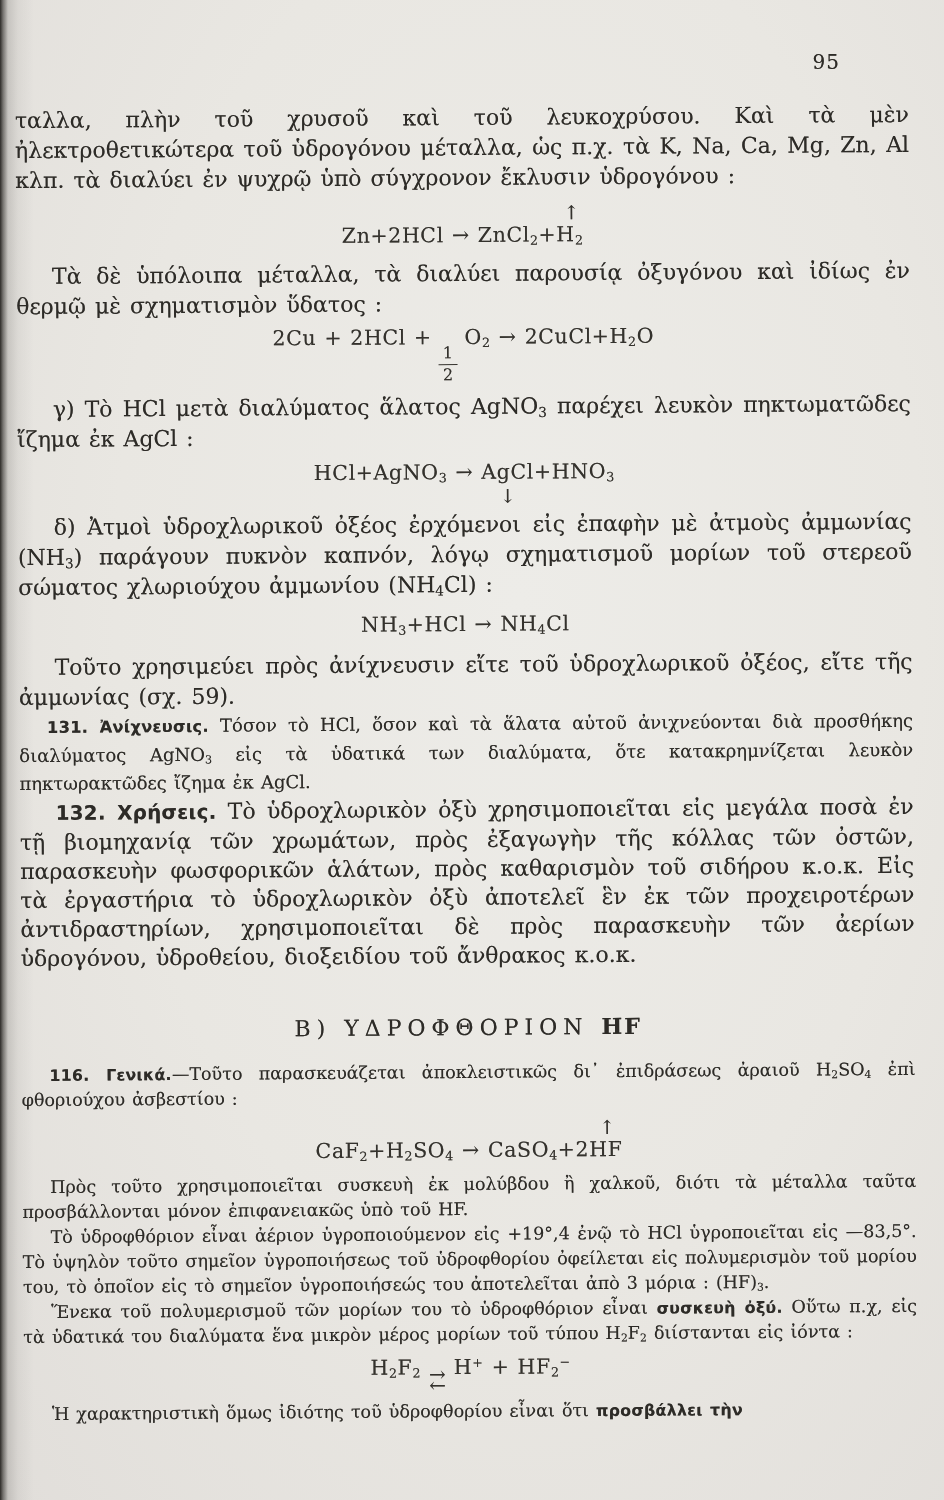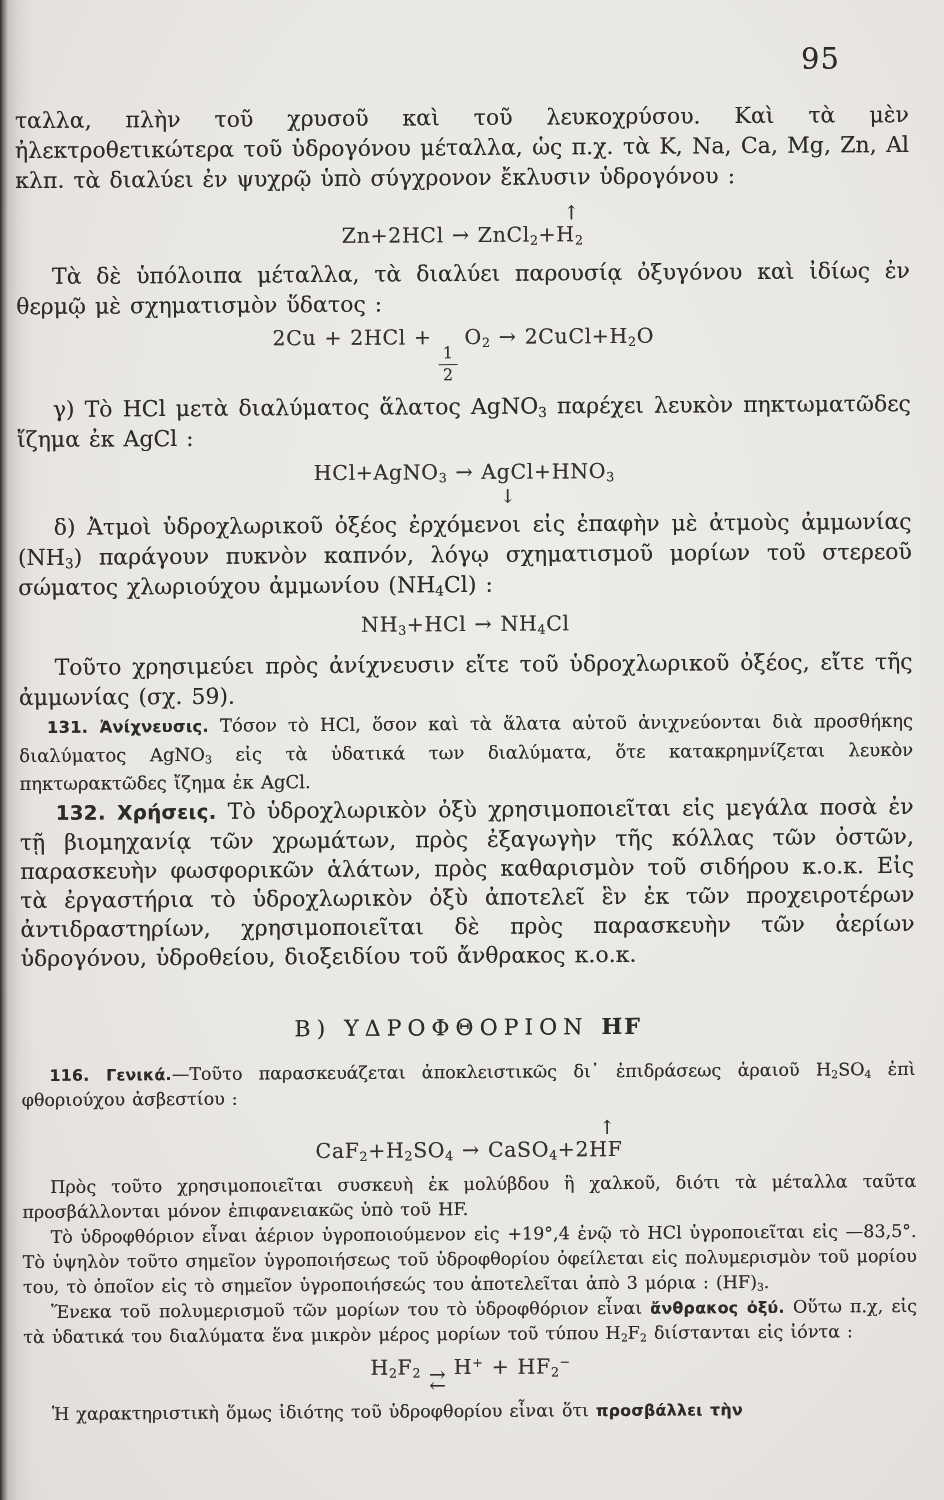--- a/index.html
+++ b/index.html
@@ -10,22 +10,22 @@
       radial-gradient(ellipse at 55% 40%, #edece8 0%, #e9e7e2 55%, #e1deda 100%);
     font-family:"DejaVu Serif", serif;
     color:#2d2b27;
   }
   .page-content{
     position:absolute; top:0; left:14px; width:894px;
     transform:rotate(-0.4deg); transform-origin:50% 0;
     padding-top:103px;
   }
   .page-number{
-    position:absolute; top:42px; right:104px;
-    font-size:29px; letter-spacing:1px;
+    position:absolute; top:50px; right:104px;
+    font-size:20px; letter-spacing:1px;
     text-shadow:0 0 0.6px rgba(40,38,34,0.55);
   }
   p{margin:0; text-align:justify; text-shadow:0 0 0.6px rgba(40,38,34,0.5);}
   .body{font-size:22px; line-height:30px; word-spacing:2px;}
   .body.tight{line-height:29px;}
   .small{font-size:17.5px; line-height:25px; word-spacing:1.5px;}
   .small.s131{font-size:18px; line-height:28px;}
   .ind{text-indent:36px;}
   .ind-sm{text-indent:28px;}
   .bd{font-family:"DejaVu Sans", sans-serif; font-weight:700; font-size:0.9em; letter-spacing:0.3px;}
@@ -108,21 +108,21 @@
   <p class="small ind-sm"><b class="bd">116. Γενικά.</b><span>—Τοῦτο παρασκευάζεται ἀποκλειστικῶς δι᾽ ἐπιδράσεως ἀραιοῦ H<sub>2</sub>SO<sub>4</sub> ἐπὶ φθοριούχου ἀσβεστίου :</span></p>
 
   <div class="eq eq-caf">
     <span>CaF<sub>2</sub>+H<sub>2</sub>SO<sub>4</sub> → CaSO<sub>4</sub>+2</span><span class="term"><span class="vup">↑</span><span>HF</span></span>
   </div>
 
   <p class="small ind-sm">Πρὸς τοῦτο χρησιμοποιεῖται συσκευὴ ἐκ μολύβδου ἢ χαλκοῦ, διότι τὰ μέταλλα ταῦτα προσβάλλονται μόνον ἐπιφανειακῶς ὑπὸ τοῦ HF.</p>
 
   <p class="small ind-sm">Τὸ ὑδροφθόριον εἶναι ἀέριον ὑγροποιούμενον εἰς +19°,4 ἐνῷ τὸ HCl ὑγροποιεῖται εἰς —83,5°. Τὸ ὑψηλὸν τοῦτο σημεῖον ὑγροποιήσεως τοῦ ὑδροφθορίου ὀφείλεται εἰς πολυμερισμὸν τοῦ μορίου του, τὸ ὁποῖον εἰς τὸ σημεῖον ὑγροποιήσεώς του ἀποτελεῖται ἀπὸ 3 μόρια : (HF)<sub>3</sub>.</p>
 
-  <p class="small ind-sm"><span>Ἕνεκα τοῦ πολυμερισμοῦ τῶν μορίων του τὸ ὑδροφθόριον εἶναι </span><b class="bd">ἄνθρακος ὀξύ.</b><span> Οὕτω π.χ, εἰς τὰ ὑδατικά του διαλύματα ἕνα μικρὸν μέρος μορίων τοῦ τύπου H<sub>2</sub>F<sub>2</sub> διίστανται εἰς ἰόντα :</span></p>
+  <p class="small ind-sm"><span>Ἕνεκα τοῦ πολυμερισμοῦ τῶν μορίων του τὸ ὑδροφθόριον εἶναι </span><b class="bd">συσκευὴ ὀξύ.</b><span> Οὕτω π.χ, εἰς τὰ ὑδατικά του διαλύματα ἕνα μικρὸν μέρος μορίων τοῦ τύπου H<sub>2</sub>F<sub>2</sub> διίστανται εἰς ἰόντα :</span></p>
 
   <div class="eq eq-hf2">
     <span>H<sub>2</sub>F<sub>2</sub></span><span class="equil">
         <span>→</span>
         <span>←</span>
       </span><span>H<sup>+</sup> + HF<sub>2</sub><sup>−</sup></span>
   </div>
 
   <p class="small ind-sm"><span>Ἡ χαρακτηριστικὴ ὅμως ἰδιότης τοῦ ὑδροφθορίου εἶναι ὅτι </span><b class="bd">προσβάλλει τὴν</b></p>
 

